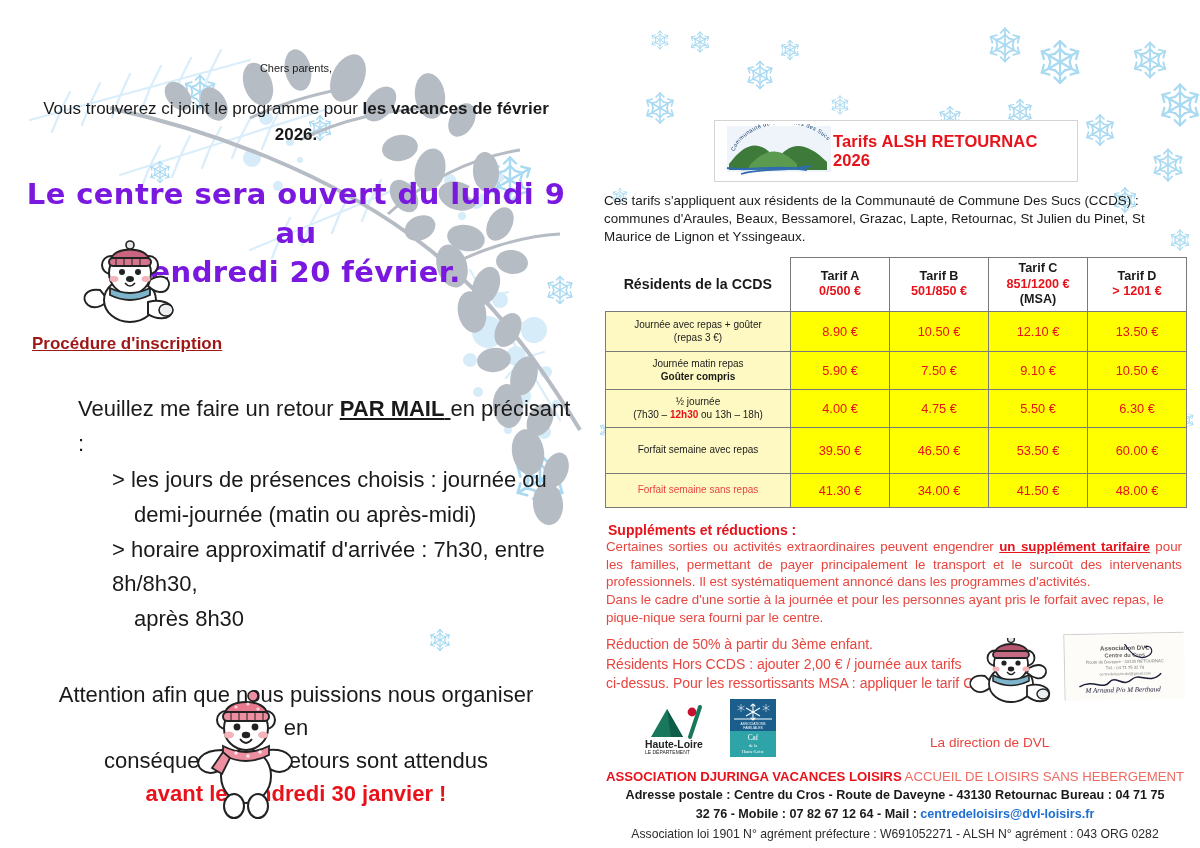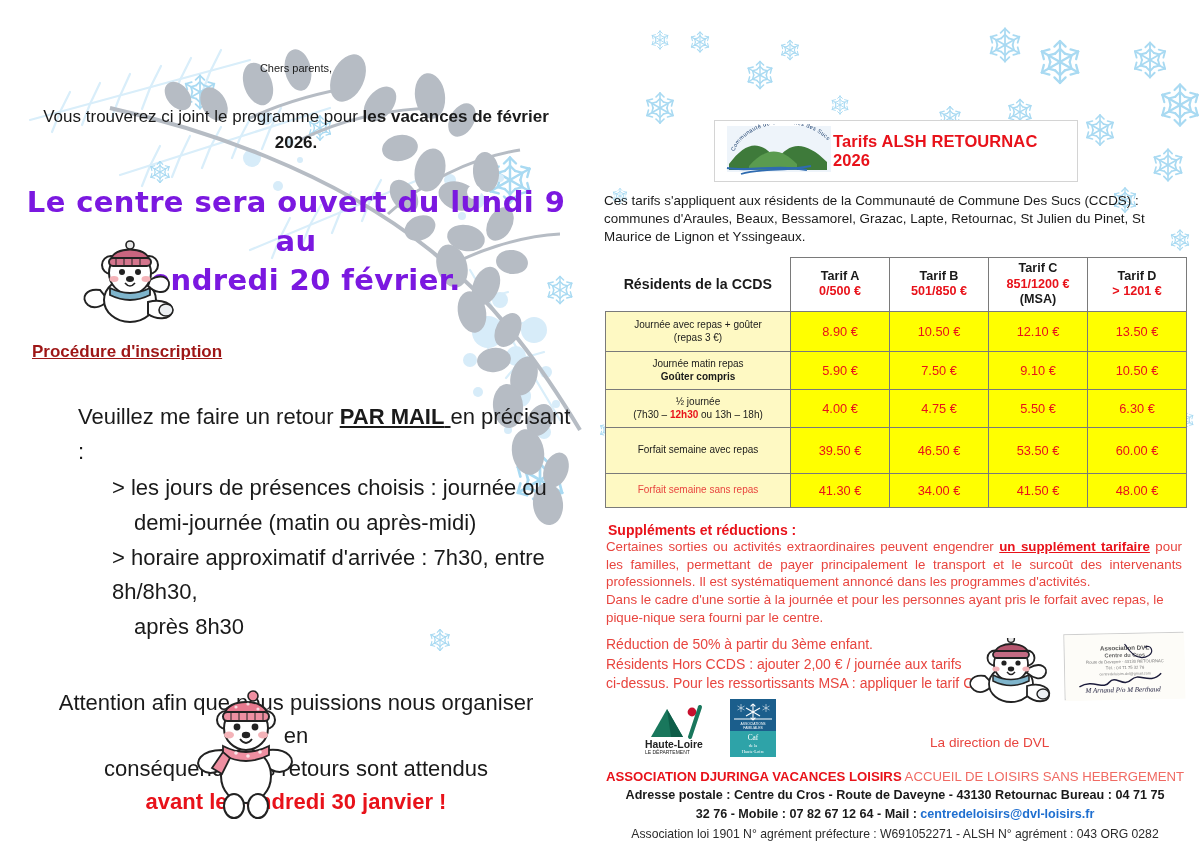--- a/index.html
+++ b/index.html
@@ -19,21 +19,21 @@
 
   
   .left {
     position:absolute; left:0; top:0; width:592px; height:848px;
     padding:0 18px; z-index:5;
   }
   .greet {
     font-size:11px; text-align:center; margin-top:62px; color:#1a1a1a;
   }
   .intro {
-    font-size:17px; text-align:center; margin-top:30px; line-height:1.5;
+    font-size:17px; text-align:center; margin-top:22px; line-height:1.5;
     padding:0 25px;
   }
   .intro b { font-weight:bold; }
   .bigtitle {
     margin-top:28px; text-align:center;
     font-family:"DejaVu Sans", sans-serif;
     font-size:29px; font-weight:bold; color:#7b18e0; line-height:1.35;
     letter-spacing:.4px;
   }
   .proc {

